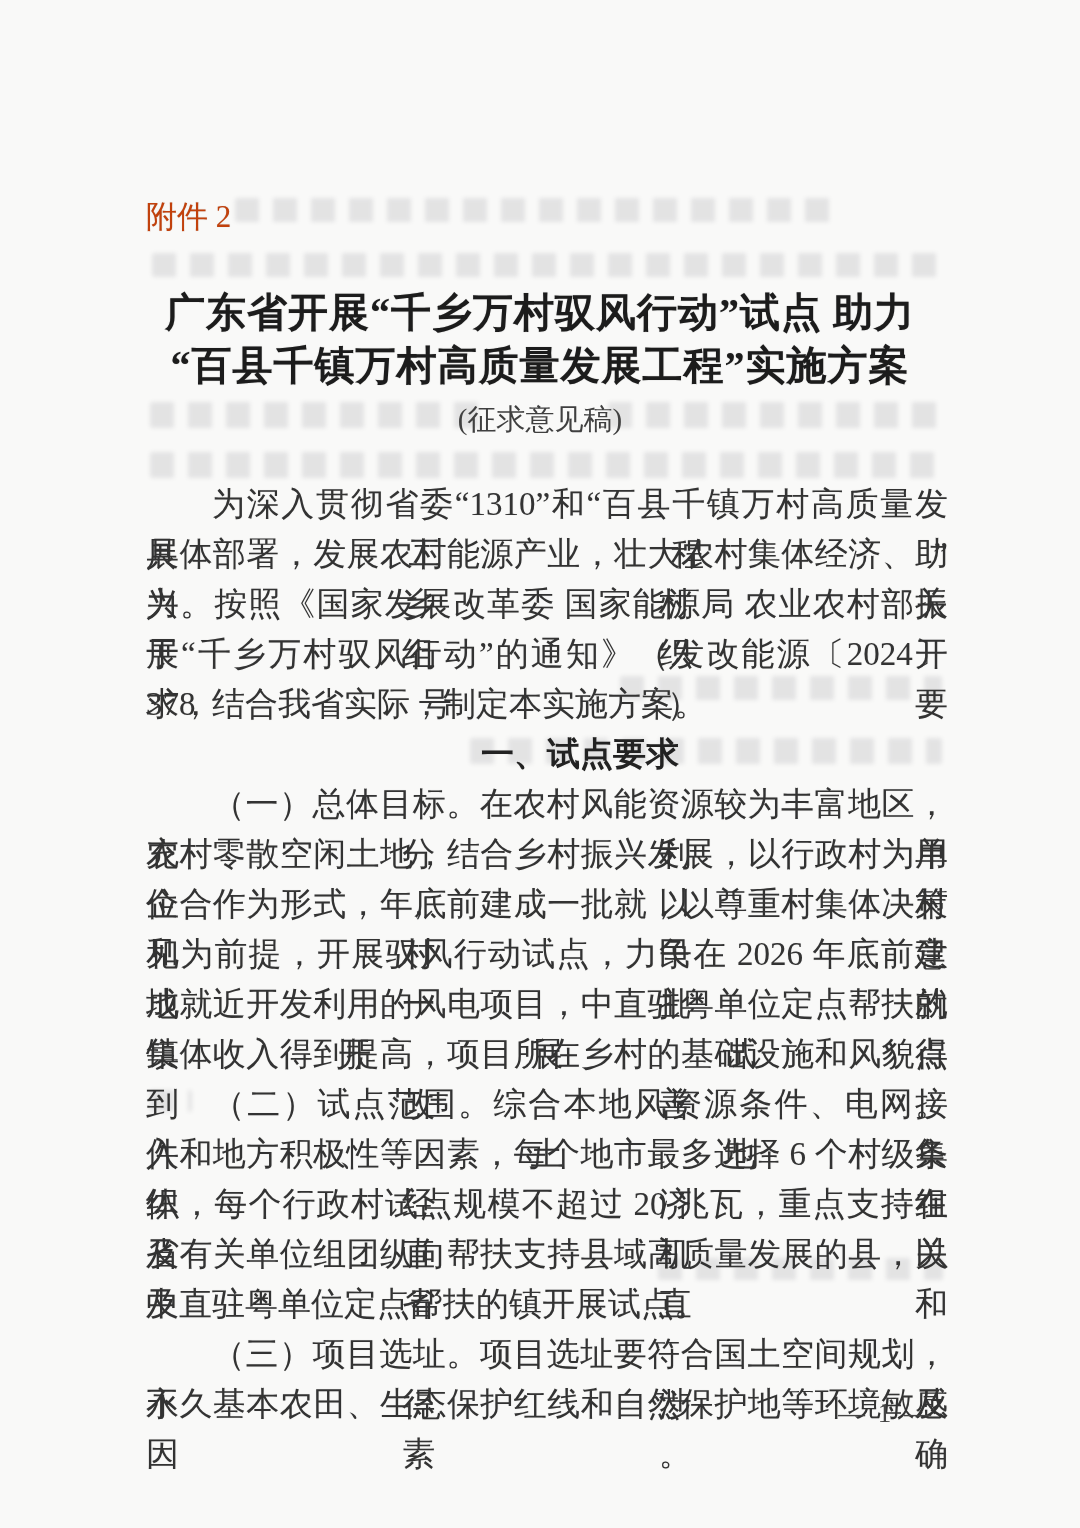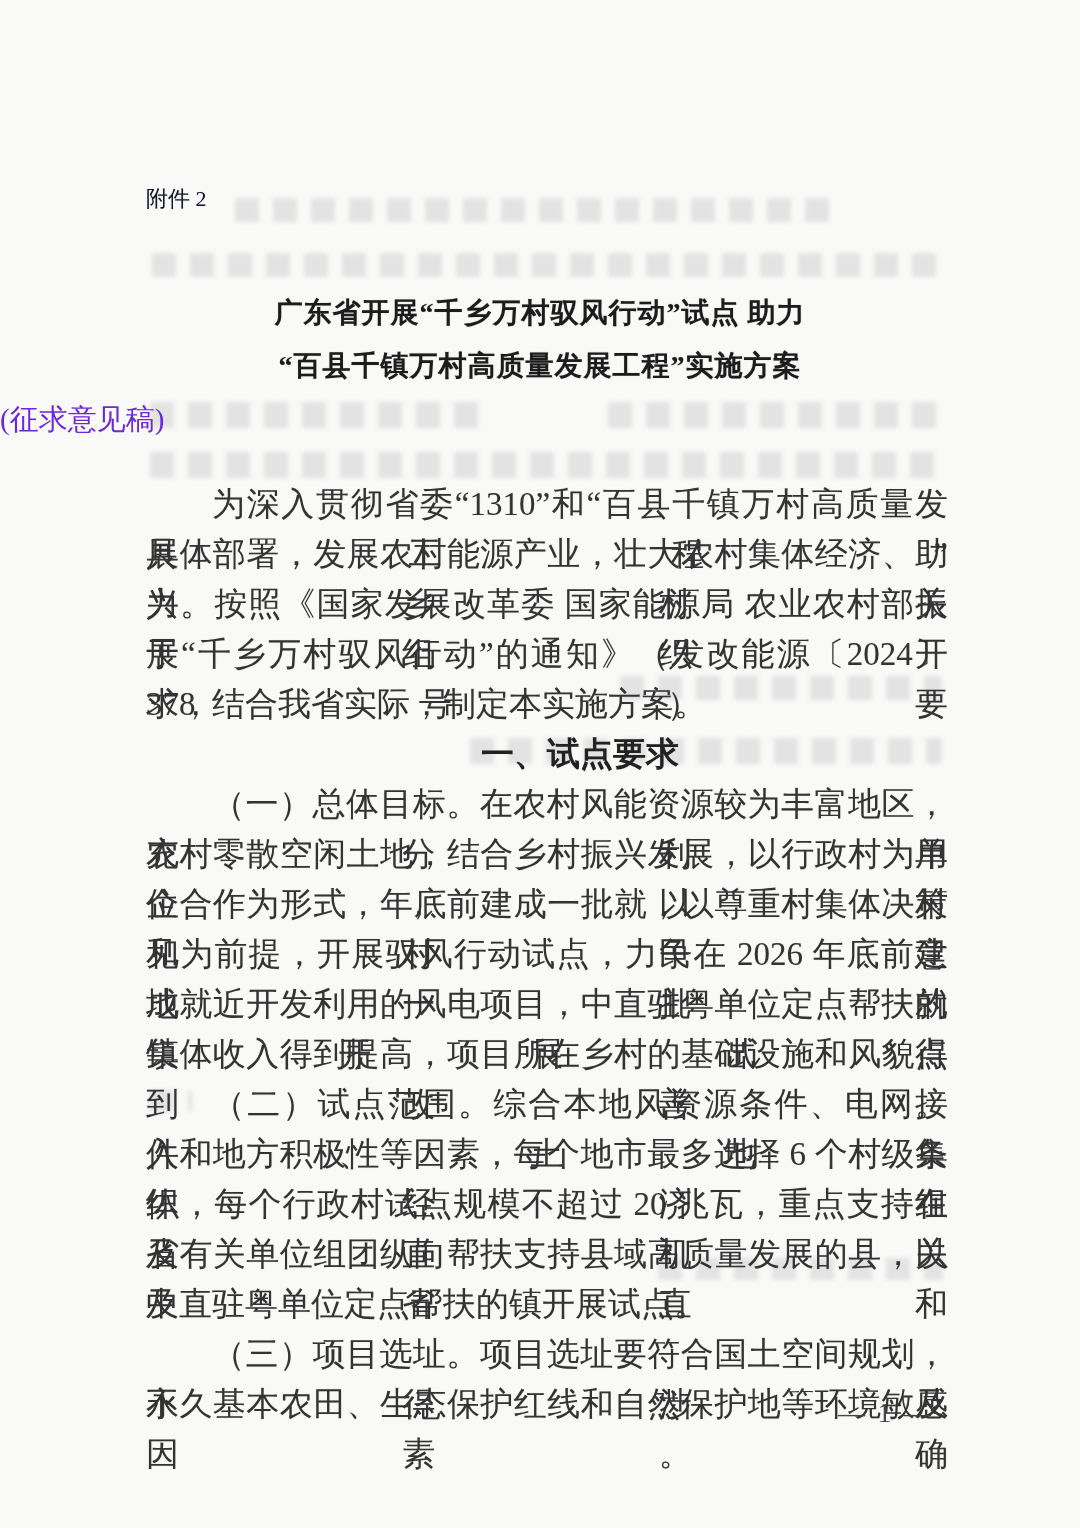--- a/index.html
+++ b/index.html
@@ -31,46 +31,46 @@
   .g4 { left: 608px; top: 402px;  width: 335px; height: 26px; }
   .g5 { left: 150px; top: 452px;  width: 793px; height: 26px; }
   .g6 { left: 620px; top: 676px;  width: 322px; height: 24px; }
   .g7 { left: 470px; top: 738px;  width: 472px; height: 26px; }
   .g8 { left: 658px; top: 1258px; width: 285px; height: 22px; }
   .g9 { left: 150px; top: 1090px; width: 42px;  height: 22px; }
 
   .attachment {
     position: absolute;
     left: 146px;
-    top: 184px;
-    font-size: 22px;
-    color: #0f172a;
+    top: 196px;
+    font-size: 31px;
+    color: #c2410c;
     text-shadow: 0 0 1px rgba(60,60,60,0.25);
   }
   .title {
     position: absolute;
     left: 40px;
     right: 40px;
     top: 286px;
     text-align: center;
     font-weight: bold;
-    font-size: 28px;
+    font-size: 40px;
     line-height: 53px;
     color: #1c1c1c;
     letter-spacing: 1px;
     text-shadow: 0 0 1px rgba(20,20,20,0.35);
   }
   .subtitle {
     position: absolute;
     left: 0;
     right: 0;
     top: 400px;
-    text-align: left;
+    text-align: center;
     font-size: 29px;
-    color: #6d28d9;
+    color: #404040;
   }
   .body-block {
     position: absolute;
     left: 146px;
     top: 479px;
     width: 802px;
     font-size: 33px;
     line-height: 50px;
     color: #333333;
     text-shadow: 0 0 1px rgba(60,60,60,0.2);

